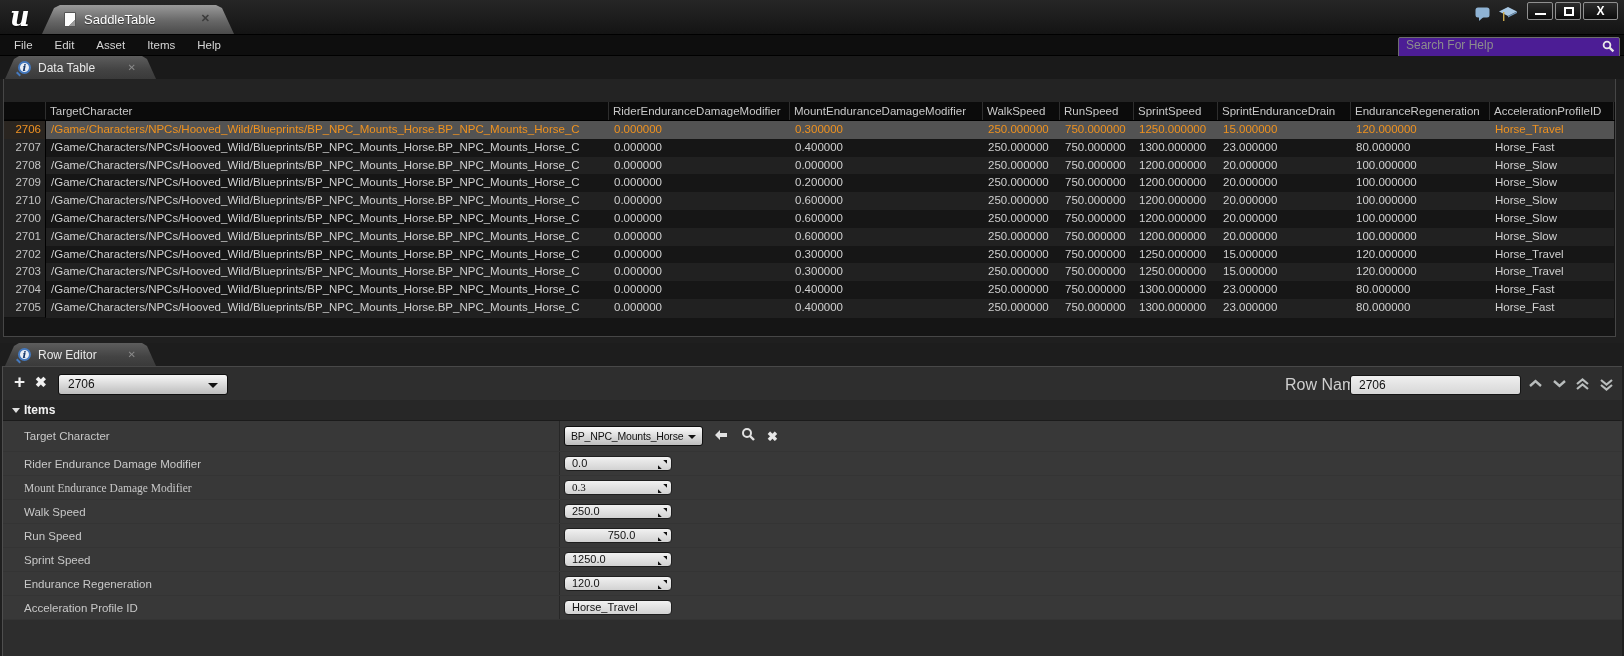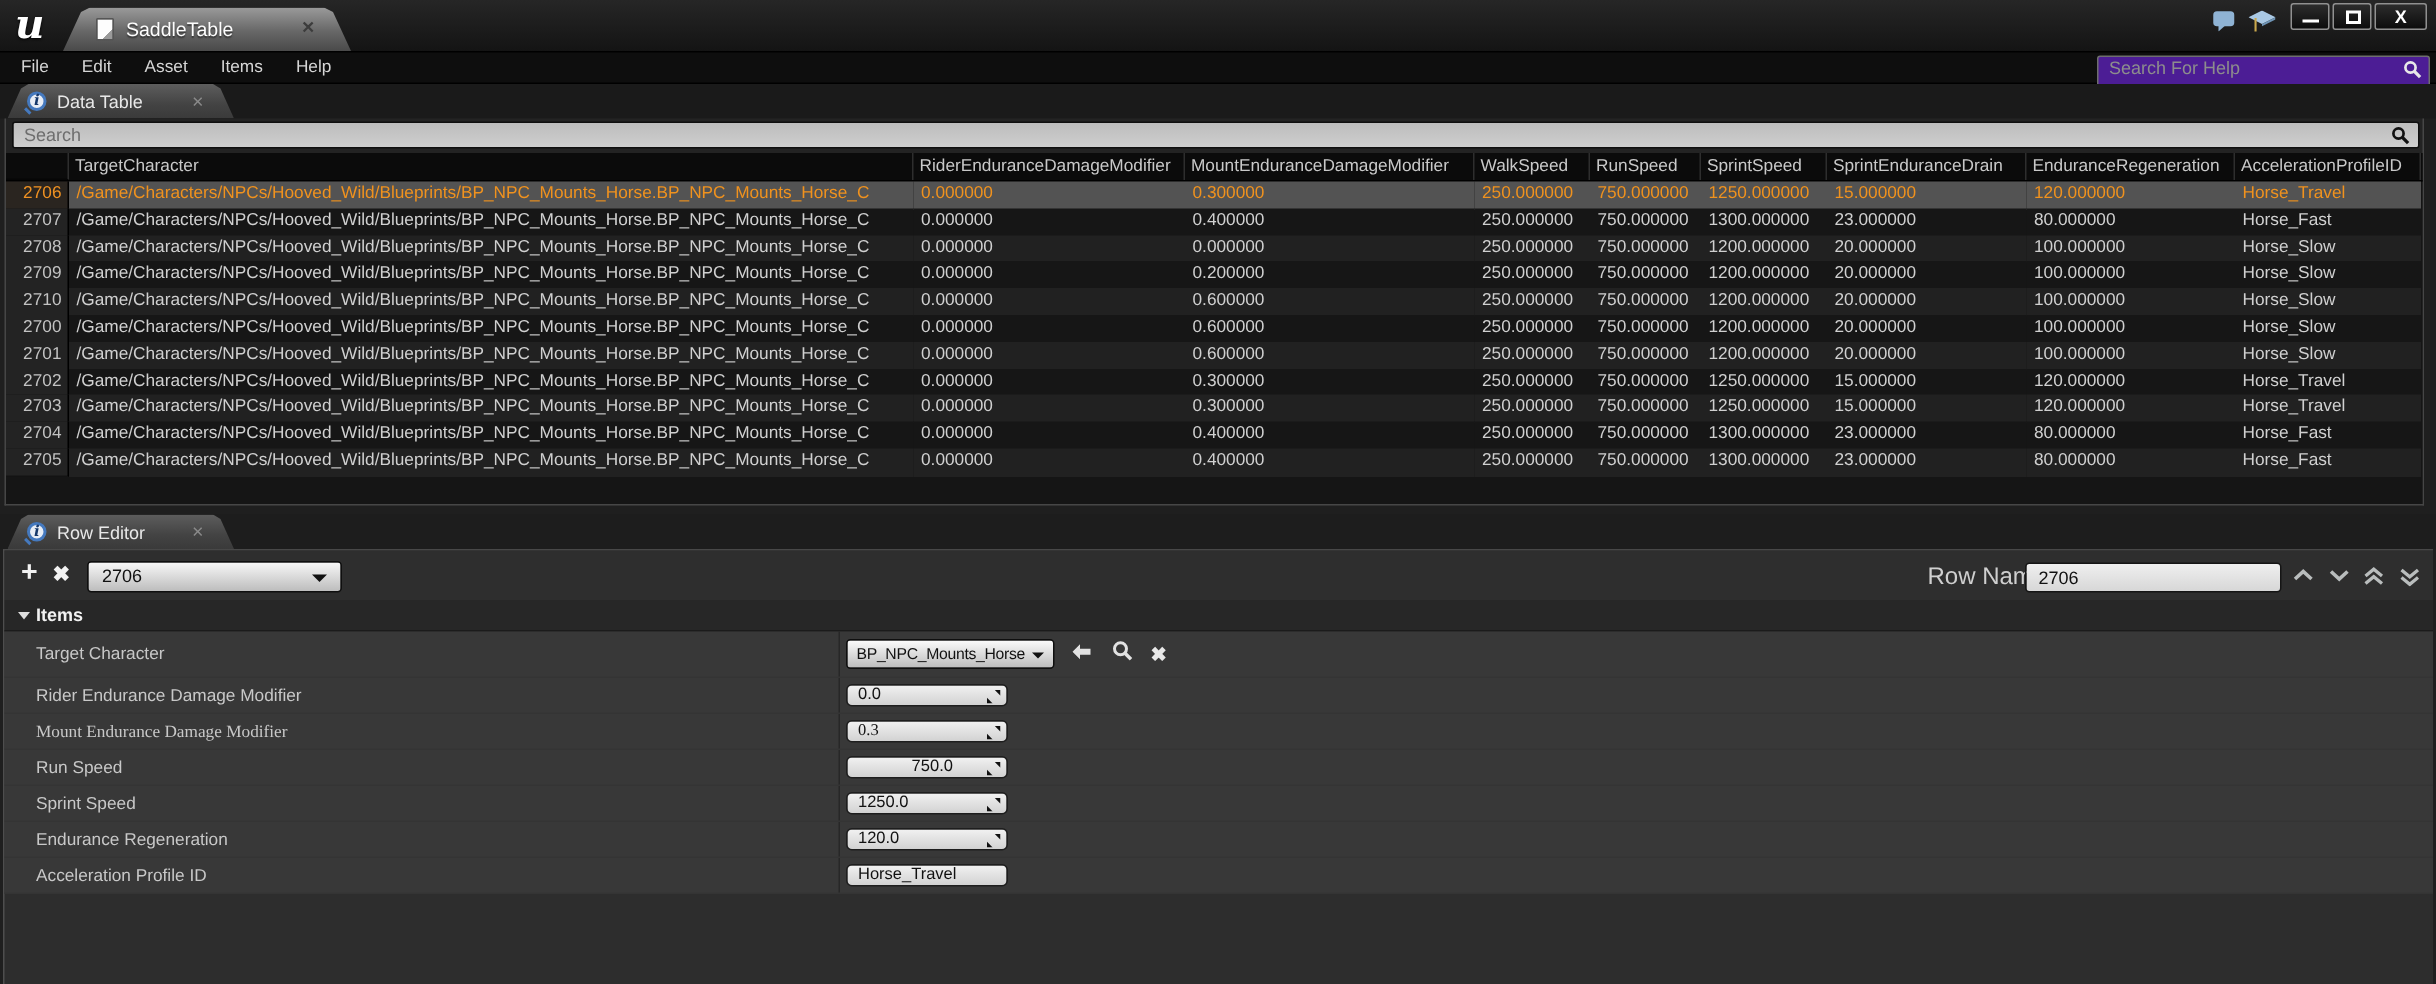--- a/index.html
+++ b/index.html
@@ -145,27 +145,20 @@
 
   <div class="doctabs">
     <div class="panel-tab" style="left:5px; top:0; width:151px;">
       <span class="info-icon">i</span>
       <span class="tab-label">Data Table</span>
       <span class="tab-x">✕</span>
     </div>
   </div>
 
   <div class="panelA">
-    <div class="search-bar">
-      <span>Search</span>
-      <svg width="13" height="13" viewBox="0 0 13 13">
-          <circle cx="5" cy="5" r="3.4" fill="none" stroke="#111" stroke-width="1.8"></circle>
-          <line x1="7.6" y1="7.6" x2="11.4" y2="11.4" stroke="#111" stroke-width="2.2"></line>
-        </svg>
-    </div>
     <div class="dtable">
       <div class="trow thead" id="thead">
           <div class="numcell" style="background: rgb(11, 11, 11);"></div>
           <div class="cell">TargetCharacter</div>
           <div class="cell">RiderEnduranceDamageModifier</div>
           <div class="cell">MountEnduranceDamageModifier</div>
           <div class="cell">WalkSpeed</div>
           <div class="cell">RunSpeed</div>
           <div class="cell">SprintSpeed</div>
           <div class="cell">SprintEnduranceDrain</div>
@@ -386,20 +379,30 @@
           <span class="plabel">Mount Endurance Damage Modifier</span>
           <div class="vsplit"></div>
           <div class="prop-widget" style="top: 4px;">
             <div class="num-input">0.3<svg width="9" height="9" viewBox="0 0 9 9">
                 <path d="M5.2 0 H9 V3.8 Z" fill="#111"></path>
                 <path d="M3.8 9 H0 V5.2 Z" fill="#111"></path>
               </svg></div>
           </div>
         </div>
         <div class="prop-row" style="height: 24px;">
+          <span class="plabel">Walk Speed</span>
+          <div class="vsplit"></div>
+          <div class="prop-widget" style="top: 4px;">
+            <div class="num-input">250.0<svg width="9" height="9" viewBox="0 0 9 9">
+                <path d="M5.2 0 H9 V3.8 Z" fill="#111"></path>
+                <path d="M3.8 9 H0 V5.2 Z" fill="#111"></path>
+              </svg></div>
+          </div>
+        </div>
+        <div class="prop-row" style="height: 24px;">
           <span class="plabel">Run Speed</span>
           <div class="vsplit"></div>
           <div class="prop-widget" style="top: 4px; text-align: center;">
             <div class="num-input">750.0<svg width="9" height="9" viewBox="0 0 9 9">
                 <path d="M5.2 0 H9 V3.8 Z" fill="#111"></path>
                 <path d="M3.8 9 H0 V5.2 Z" fill="#111"></path>
               </svg></div>
           </div>
         </div>
         <div class="prop-row" style="height: 24px;">

